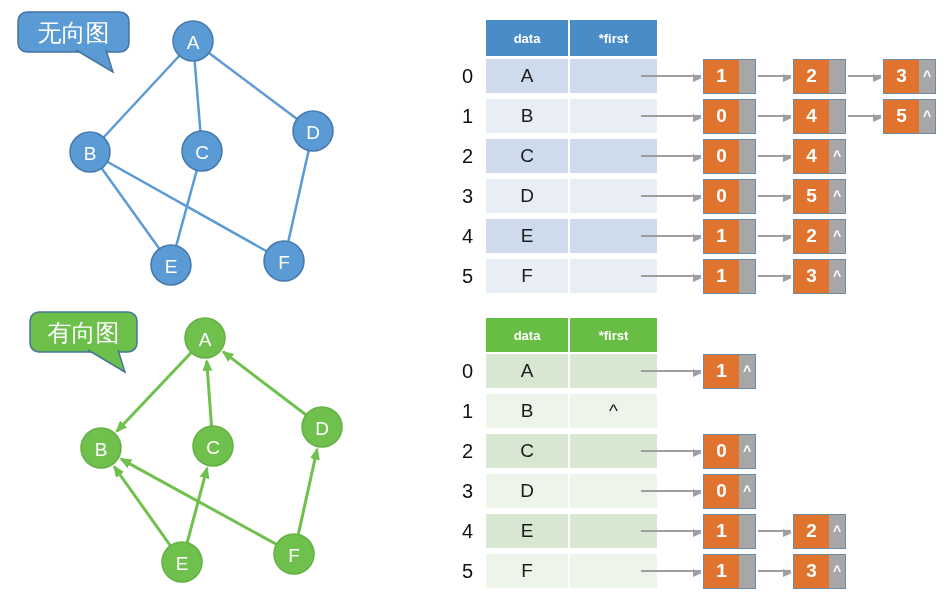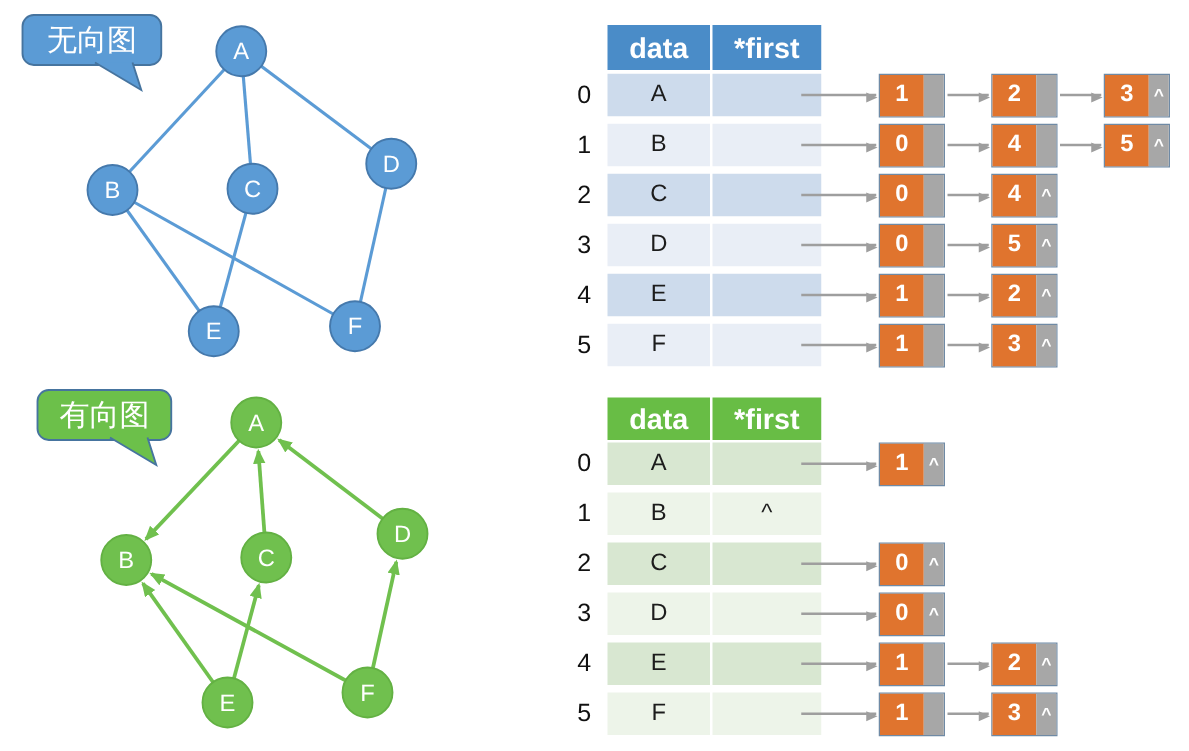--- a/index.html
+++ b/index.html
@@ -5,21 +5,21 @@
   html,body{margin:0;padding:0;background:#ffffff;}
   #stage{
     position:relative;width:951px;height:601px;background:#ffffff;overflow:hidden;
     font-family:"Liberation Sans",sans-serif;
   }
   #gsvg{position:absolute;left:0;top:0;}
   .cell{
     position:absolute;display:flex;align-items:center;justify-content:center;
     box-sizing:border-box;font-size:19px;color:#1c1c1c;
   }
-  .hdrcell{color:#ffffff;font-weight:bold;font-size:23px;}
+  .hdrcell{color:#ffffff;font-weight:bold;font-size:13px;}
   .idx{
     position:absolute;display:flex;align-items:center;justify-content:flex-end;
     box-sizing:border-box;padding-right:2px;font-size:20px;color:#111111;
   }
   .harrow{position:absolute;height:0;border-top:2px solid #9e9e9e;}
   .harrow .ah{
     position:absolute;right:-1px;top:-3px;width:0;height:0;
     border-left:9px solid #9e9e9e;border-top:4px solid transparent;border-bottom:4px solid transparent;
   }
   .llnode{

